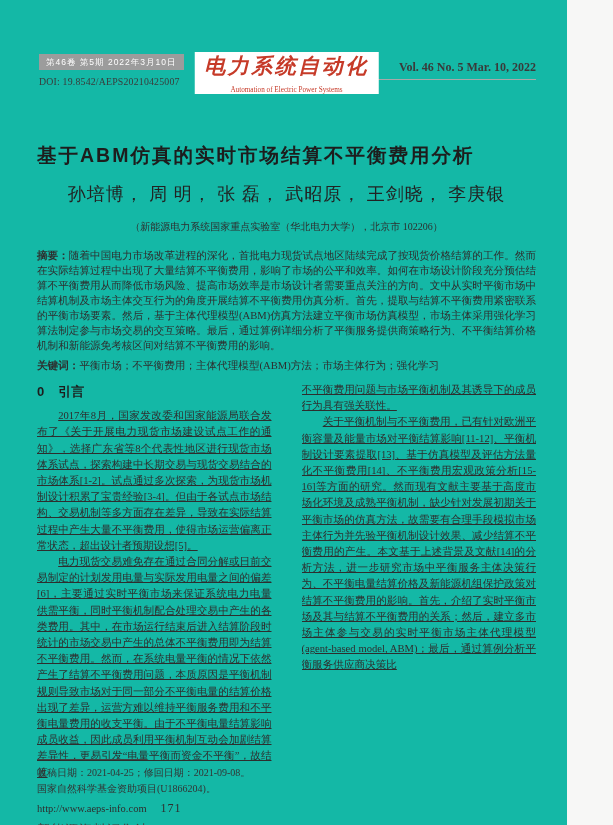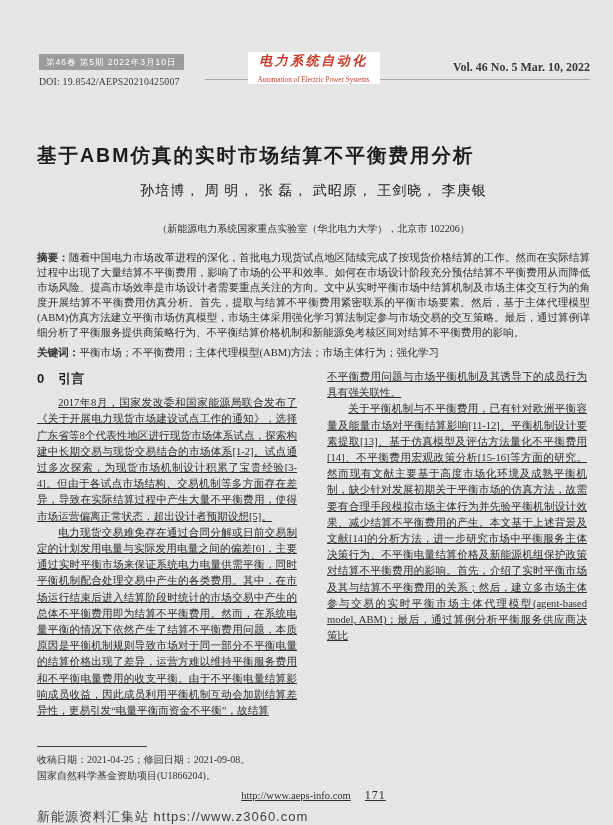--- a/index.html
+++ b/index.html
@@ -2,68 +2,68 @@
 <html><head>
 <meta charset="utf-8">
 <style>
   html,body{margin:0;padding:0;}
   body{
     width:613px;height:825px;background:#f7f7f6;
     font-family:"Liberation Serif","DejaVu Serif",serif;
     color:#2b2b2b;overflow:hidden;
   }
   .page{
-    position:relative;width:613px;height:825px;background:#e5e5e5;
-    box-sizing:border-box;padding:54px 23px 0 37px;overflow:hidden;
+    position:relative;width:567px;height:825px;background:#14b8a6;
+    box-sizing:border-box;padding:54px 31px 0 37px;overflow:hidden;
   }
   
   .jheader{position:relative;height:46px;}
   .issue-box{
     position:absolute;left:2px;top:0;background:#9c9c9c;color:#ffffff;
     font-family:"Liberation Sans",sans-serif;font-size:8.5px;line-height:14px;
     padding:1px 7px;letter-spacing:1px;white-space:nowrap;
   }
   .doi{position:absolute;left:2px;top:22px;font-size:9.8px;color:#3a3a3a;letter-spacing:.2px;}
   .header-line{position:absolute;left:168px;right:0;top:25px;border-top:1px solid #a8a8a8;}
   .logo{
     position:absolute;left:50%;top:-2px;transform:translateX(-50%);
     background:#ffffff;padding:0 10px;text-align:center;z-index:2;
   }
   .logo-cn{
-    color:#c63a28;font-weight:bold;font-style:italic;font-size:13px;
+    color:#c63a28;font-weight:bold;font-style:italic;font-size:21px;
     letter-spacing:2.5px;white-space:nowrap;font-family:Liberation Serif, serif;
   }
   .logo-en{color:#c63a28;font-size:7.2px;margin-top:6px;white-space:nowrap;font-family:"Liberation Serif",serif;}
   .vol{position:absolute;right:0;top:6px;font-size:12px;color:#3a3a3a;white-space:nowrap;font-weight:bold;}
   
   .title{
     margin:42px 0 0 0;text-align:left;font-family:"Liberation Sans","DejaVu Sans",sans-serif;
     font-size:19.5px;font-weight:bold;letter-spacing:2px;color:#1d1d1d;
   }
-  .authors{margin-top:13px;text-align:center;font-size:14px;letter-spacing:1px;color:#222;}
-  .affiliation{margin-top:22px;text-align:center;font-size:10px;color:#2e2e2e;}
+  .authors{margin-top:13px;text-align:center;font-size:18px;letter-spacing:1px;color:#222;}
+  .affiliation{margin-top:14px;text-align:center;font-size:10px;color:#2e2e2e;}
   
   .abstract{margin:14px 0 0 0;font-size:10.6px;line-height:15px;text-align:justify;color:#2e2e2e;}
   .abstract b,.keywords b{font-family:"Liberation Sans","DejaVu Sans",sans-serif;font-size:10.6px;}
   .keywords{margin:5px 0 0 0;font-size:10.6px;line-height:15px;text-align:justify;color:#2e2e2e;}
   
   .columns{display:flex;gap:30px;margin-top:9px;height:414px;}
   .col{width:260px;overflow:hidden;font-size:10.6px;line-height:16.2px;text-align:justify;color:#2e2e2e;}
   .col p{margin:0;text-decoration:underline;}
   .col p.indent{text-indent:2em;}
   .col-left{position:relative;padding-bottom:62px;box-sizing:border-box;height:414px;}
   .section{
     margin:2px 0 8px 0;font-family:"Liberation Sans","DejaVu Sans",sans-serif;
     font-size:13px;font-weight:bold;color:#1d1d1d;
   }
   .section .sec-num{margin-right:14px;}
   .footnote{position:absolute;left:0;bottom:0;width:100%;font-size:10px;line-height:15.5px;color:#333;}
   .fn-rule{width:110px;border-top:1px solid #444;margin-bottom:5px;}
   
-  .footer-row{margin-top:5px;text-align:center;font-size:10.5px;color:#2e2e2e;text-decoration:underline;}
+  .footer-row{margin-top:5px;text-align:left;font-size:10.5px;color:#2e2e2e;}
   .pagenum{font-size:12px;margin-left:14px;letter-spacing:1px;}
   .watermark{
     margin-top:5px;text-align:left;font-size:13px;letter-spacing:1px;color:#3f3f3f;
     font-family:"Liberation Sans","DejaVu Sans",sans-serif;
   }
 </style>
 </head>
 <body>
 
 <div class="page">

